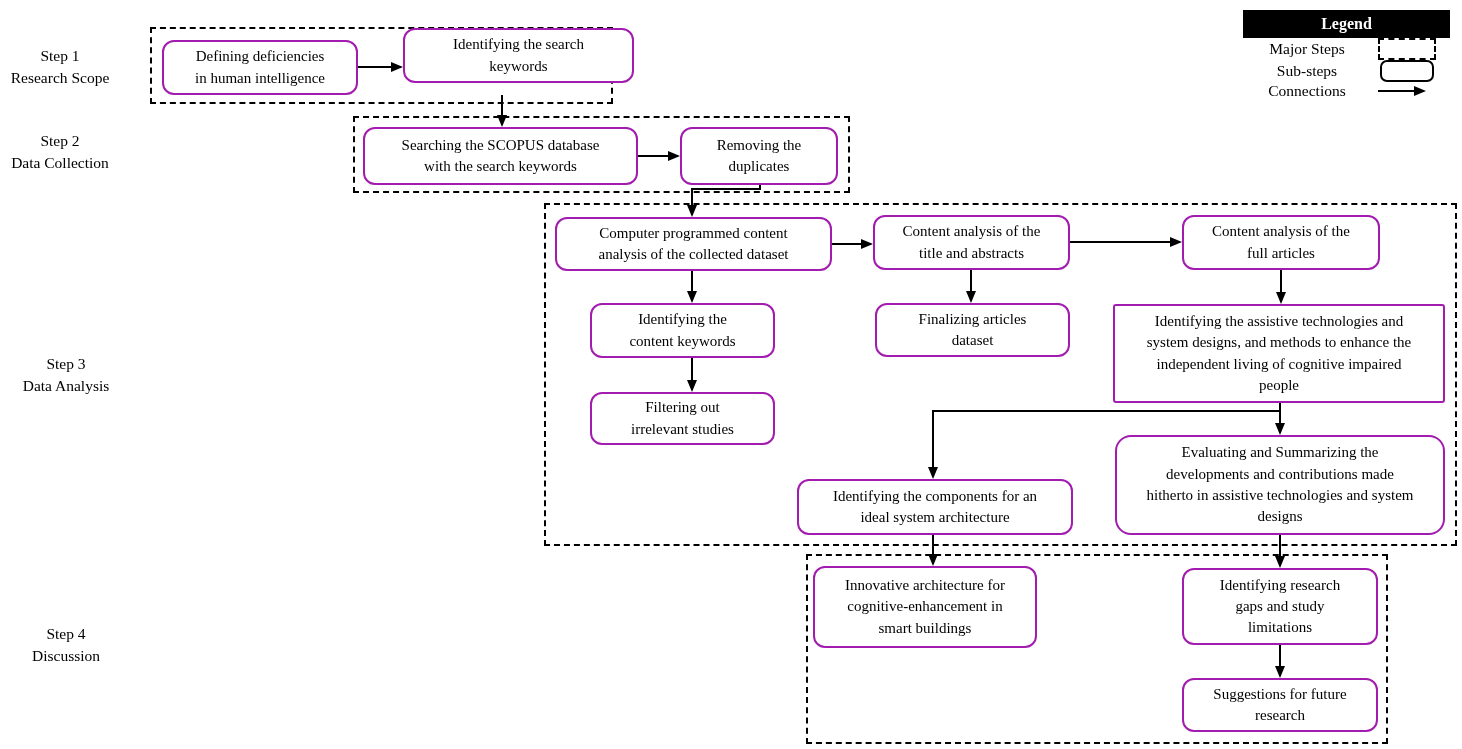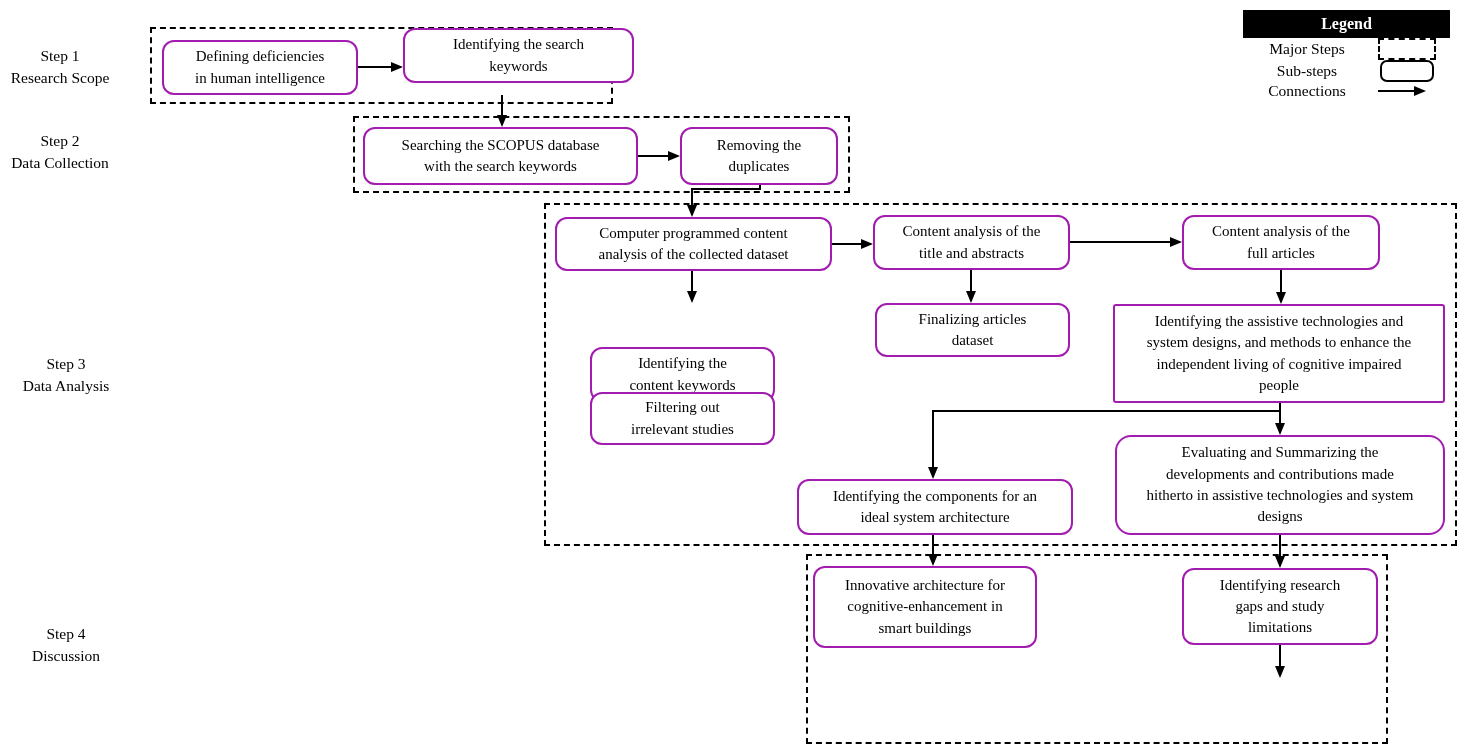--- a/index.html
+++ b/index.html
@@ -124,21 +124,21 @@
   </div>
   <div class="node" style="left:555px;top:217px;width:277px;height:54px;">
     <span>Computer programmed content analysis of the collected dataset</span>
   </div>
   <div class="node" style="left:873px;top:215px;width:197px;height:55px;">
     <span>Content analysis of the title and abstracts</span>
   </div>
   <div class="node" style="left:1182px;top:215px;width:198px;height:55px;">
     <span>Content analysis of the full articles</span>
   </div>
-  <div class="node" style="left:590px;top:303px;width:185px;height:55px;margin-top:44px;">
+  <div class="node" style="left:590px;top:303px;width:185px;height:55px;">
     <span>Identifying the content keywords</span>
   </div>
   <div class="node" style="left:590px;top:392px;width:185px;height:53px;">
     <span>Filtering out irrelevant studies</span>
   </div>
   <div class="node" style="left:875px;top:303px;width:195px;height:54px;">
     <span>Finalizing articles dataset</span>
   </div>
   <div class="node" style="left:1113px;top:304px;width:332px;height:99px;border-radius:3px;">
     <span>Identifying the assistive technologies and system designs, and methods to enhance the independent living of cognitive impaired people</span>
@@ -147,20 +147,23 @@
     <span>Identifying the components for an ideal system architecture</span>
   </div>
   <div class="node" style="left:1115px;top:435px;width:330px;height:100px;border-radius:16px;">
     <span>Evaluating and Summarizing the developments and contributions made hitherto in assistive technologies and system designs</span>
   </div>
   <div class="node" style="left:813px;top:566px;width:224px;height:82px;">
     <span>Innovative architecture for cognitive-enhancement in smart buildings</span>
   </div>
   <div class="node" style="left:1182px;top:568px;width:196px;height:77px;">
     <span>Identifying research gaps and study limitations</span>
+  </div>
+  <div class="node" style="left:1182px;top:678px;width:196px;height:54px;">
+    <span>Suggestions for future research</span>
   </div>
 
   <div id="legend">
     <div id="legend-header">Legend</div>
     <div class="legend-row">
       <span class="legend-label">Major Steps</span>
       <span class="legend-sym-wrap">
         <span class="sym-dashed"></span>
       </span>
     </div>

